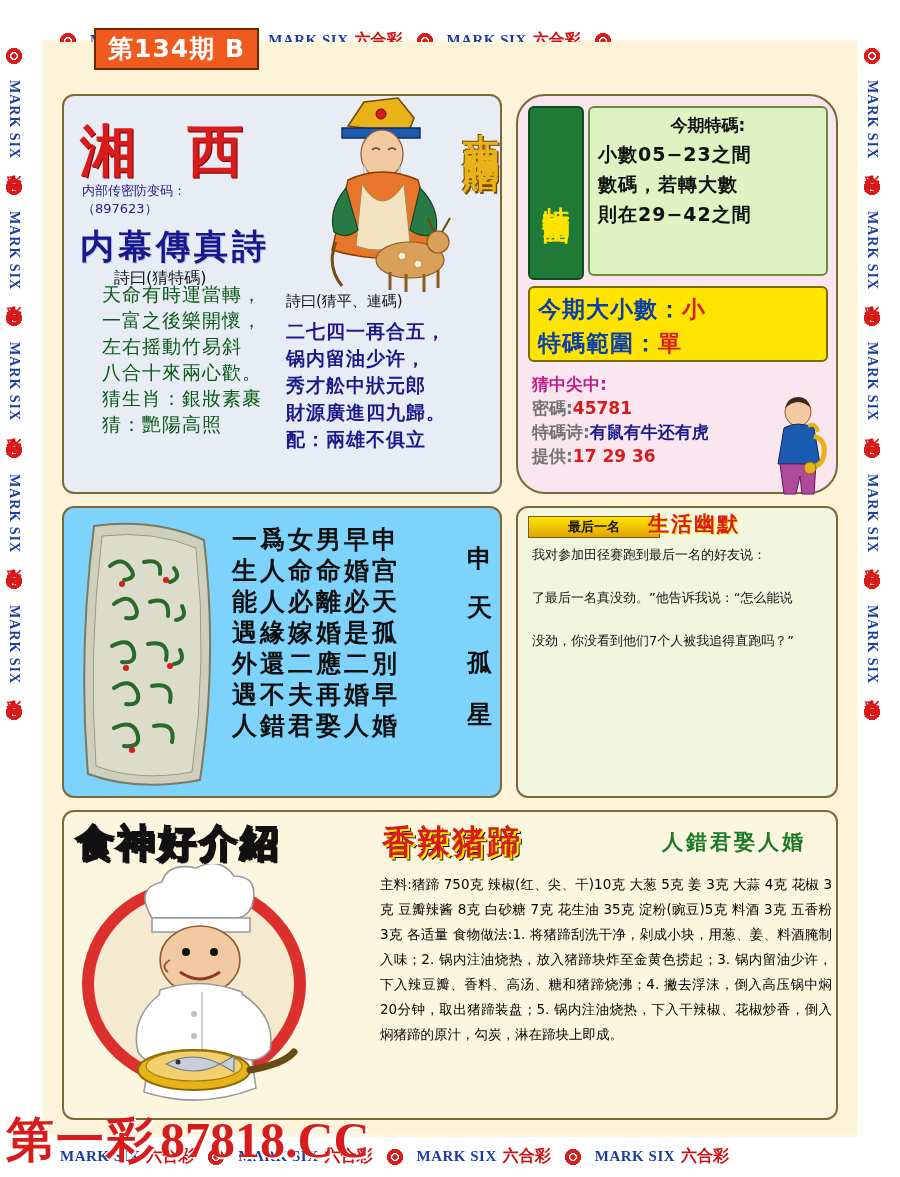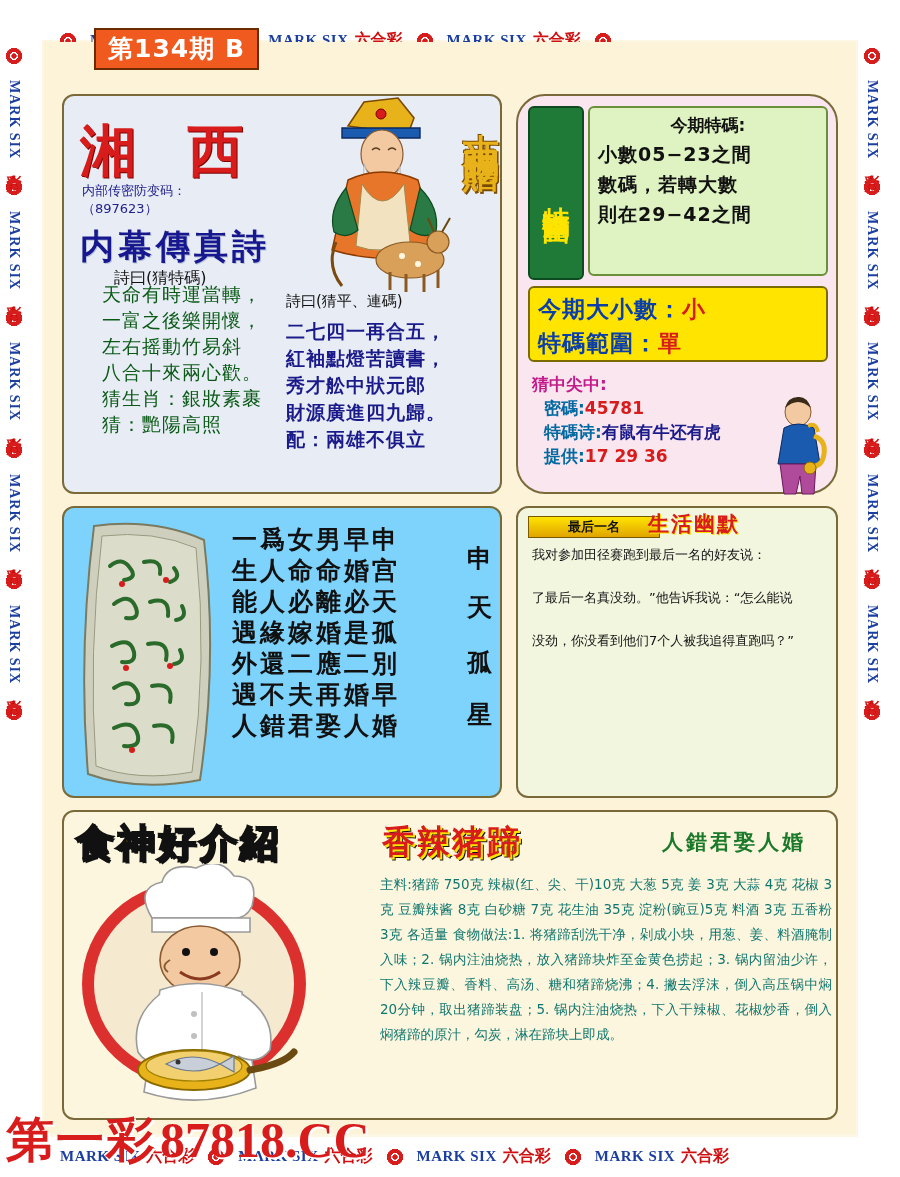--- a/index.html
+++ b/index.html
@@ -166,21 +166,21 @@
     padding:4px 8px;box-sizing:border-box;
   }
   .ds-line{
     font-size:23px;font-weight:bold;color:#0a3ea8;letter-spacing:1px;line-height:34px;
   }
   .ds-line .red{color:#d81b1b;}
   .hit-area{
     position:absolute;left:14px;top:276px;width:300px;
   }
   .hit-line{font-size:17px;font-weight:bold;color:#c41a8a;line-height:24px;}
-  .hit-line .lab{color:#0369a1;margin-left:12px;}
+  .hit-line .lab{color:#737373;}
   .hit-line .val{color:#d81b1b;}
   .hit-line.poem .val{color:#1a1a8a;}
   .sax-man{position:absolute;left:236px;top:300px;width:86px;height:100px;}
 
   
   .p-stone{
     left:18px;top:464px;width:440px;height:292px;
     background:#7dd3fc;
   }
   .stone-art{position:absolute;left:10px;top:10px;width:150px;height:270px;}
@@ -233,21 +233,21 @@
     position:absolute;left:318px;top:8px;
     font-size:33px;font-weight:bold;color:#d81b1b;letter-spacing:2px;
     text-shadow:2px 2px 0 #ffe400, 3px 3px 0 #111;
   }
   .recipe-tag{
     position:absolute;left:598px;top:16px;
     font-size:21px;font-weight:bold;color:#1a7a2a;letter-spacing:3px;
   }
   .recipe-text{
     position:absolute;left:316px;top:60px;width:452px;
-    font-size:13.5px;line-height:25px;color:#0f766e;text-align:justify;
+    font-size:13.5px;line-height:25px;color:#000000;text-align:justify;
   }
   .chef{position:absolute;left:10px;top:52px;width:300px;height:250px;}
 
   
   .watermark{
     position:absolute;left:6px;top:1110px;width:890px;height:60px;
     display:flex;align-items:center;
     font-weight:bold;
     z-index:40;
     pointer-events:none;
@@ -388,21 +388,21 @@
         <div>一富之後樂開懷，</div>
         <div>左右摇動竹易斜</div>
         <div>八合十來兩心歡。</div>
         <div>猜生肖：銀妝素裹</div>
         <div>猜：艷陽高照</div>
       </div>
 
       <div class="poem-right-label">詩曰(猜平、連碼)</div>
       <div class="poem-right">
         <div>二七四一再合五，</div>
-        <div>紅袖點燈苦讀書，</div>
+        <div>锅内留油少许，</div>
         <div>秀才舩中狀元郎</div>
         <div>財源廣進四九歸。</div>
         <div>配：兩雄不俱立</div>
       </div>
 
       <svg class="deity" viewBox="0 0 180 210">
 
         <path d="M58 34 L74 10 L108 6 L124 26 L118 42 Z" fill="#e8b21a" stroke="#7a4a00" stroke-width="1.6"></path>
         <path d="M52 36 h78 v10 h-78 z" fill="#1a5bb0" stroke="#0a2a60" stroke-width="1.4"></path>
         <circle cx="91" cy="22" r="5" fill="#d81b1b" stroke="#7a0000"></circle>

